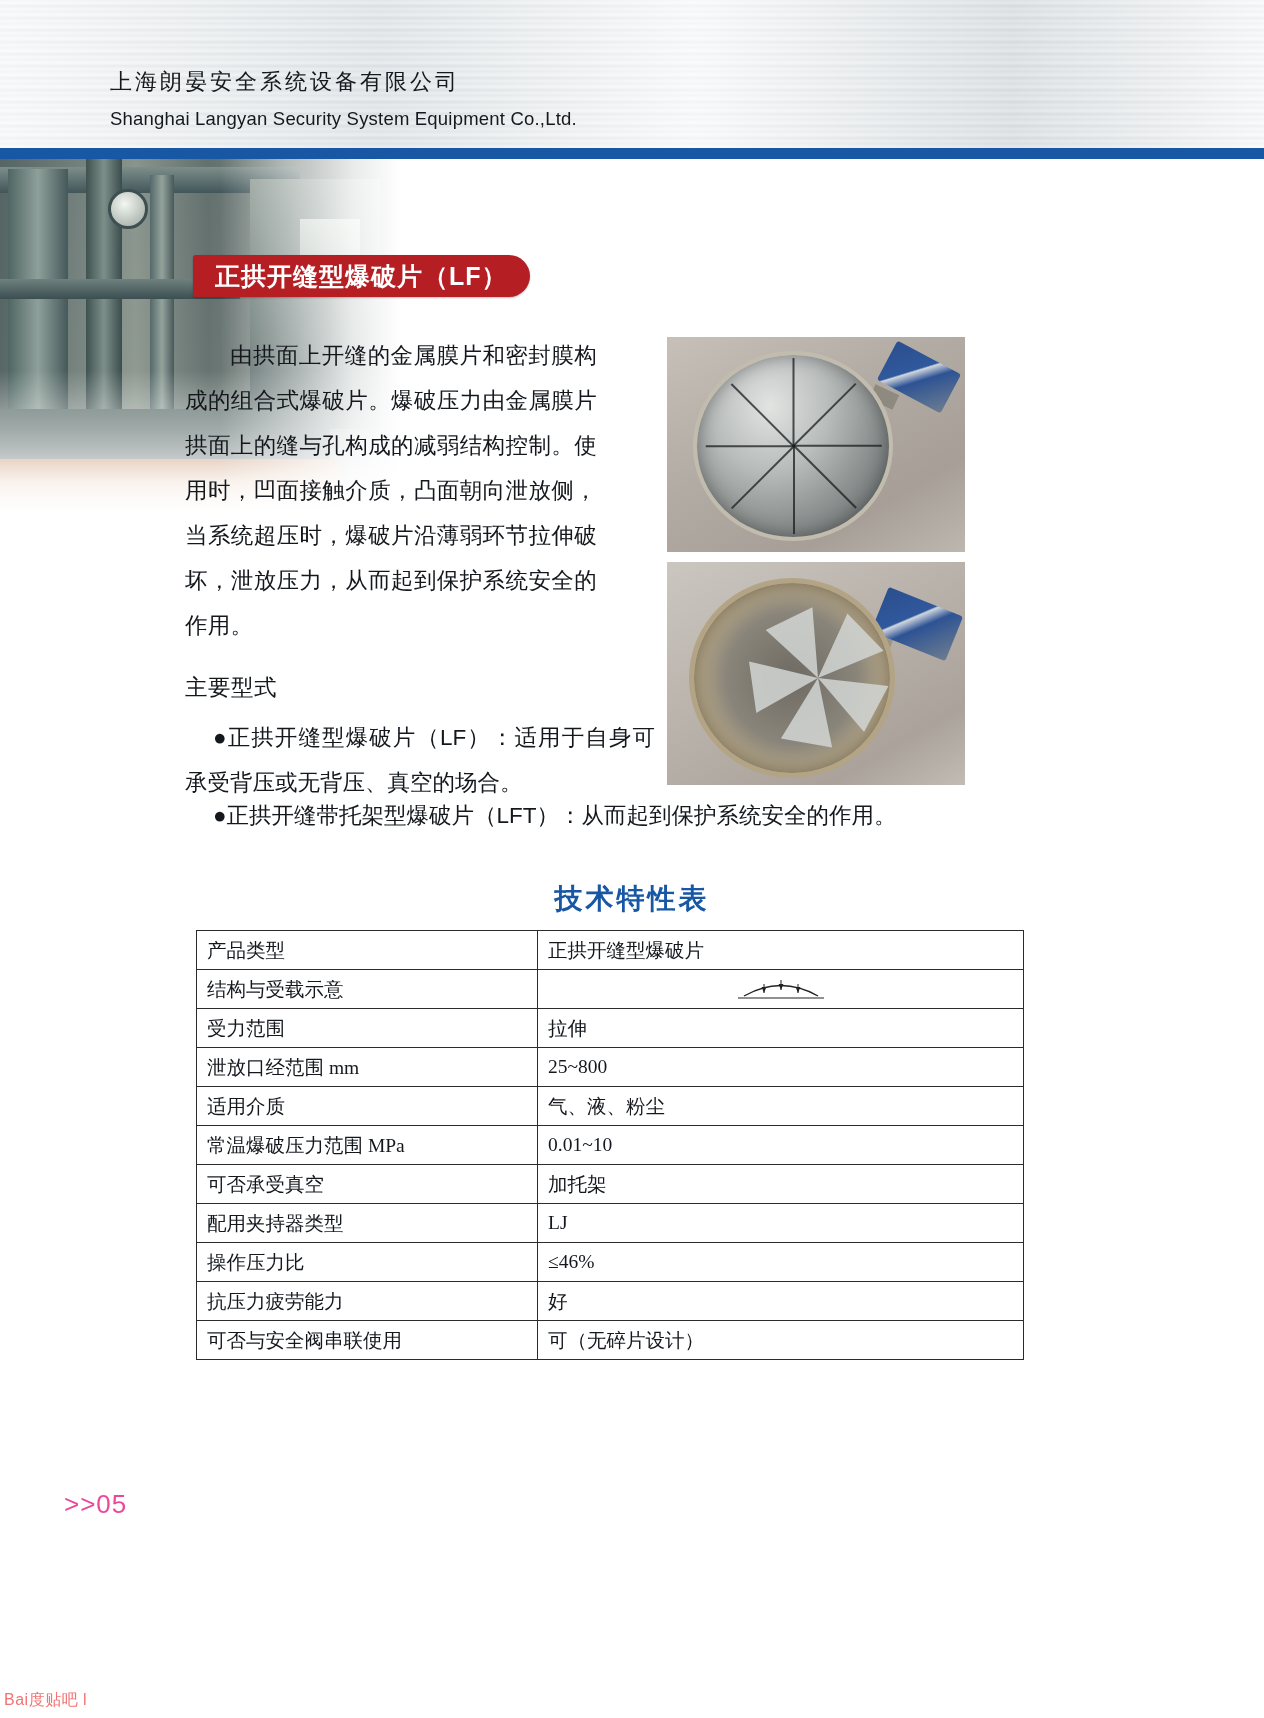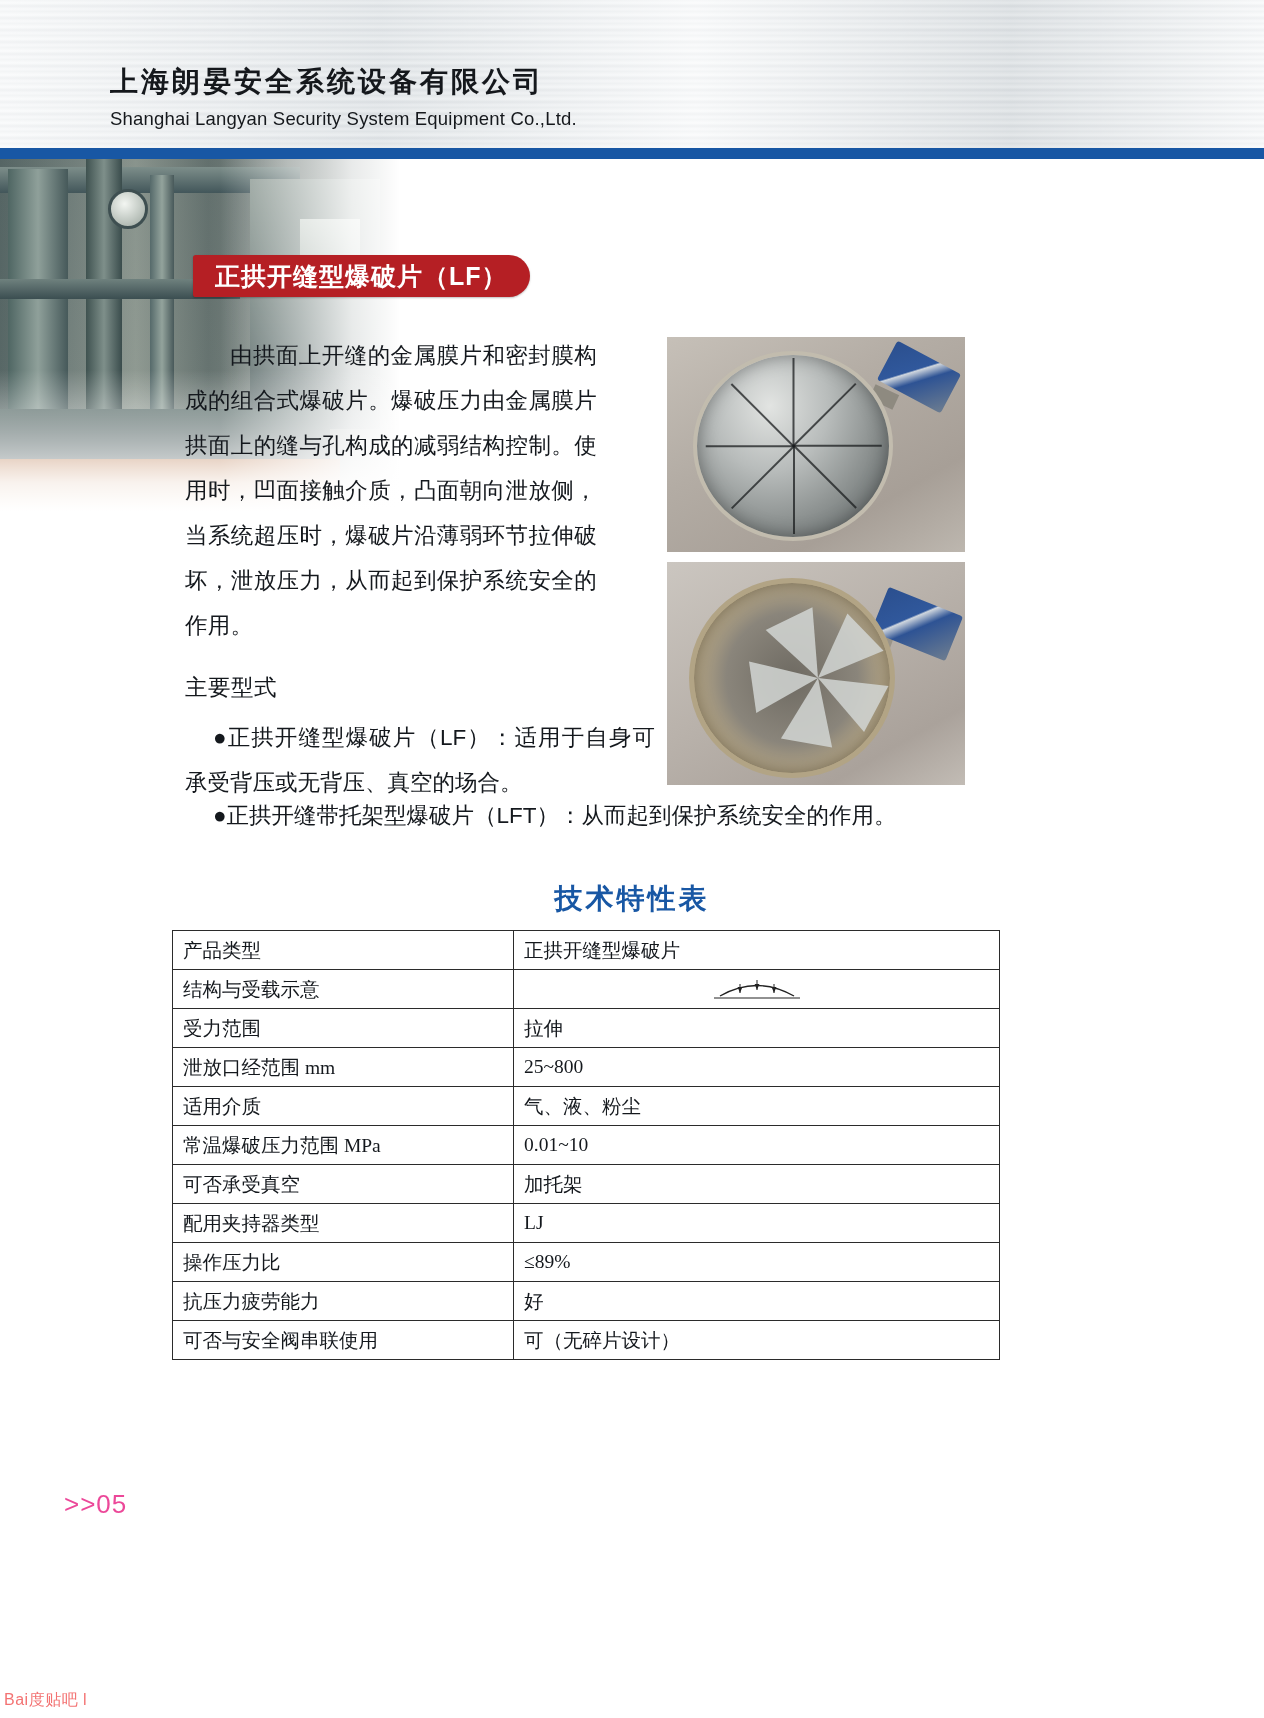--- a/index.html
+++ b/index.html
@@ -33,22 +33,22 @@
     background: linear-gradient(90deg, rgba(255,255,255,0.55) 0%, rgba(200,206,210,0.25) 30%, rgba(255,255,255,0.6) 55%, rgba(190,196,200,0.3) 80%, rgba(255,255,255,0.5) 100%);
     pointer-events: none;
   }
   .header-text {
     position: absolute;
     left: 110px;
     top: 62px;
     z-index: 3;
   }
   .company-cn {
-    font-size: 28px;
-    font-weight: bold;
+    font-size: 22px;
+    font-weight: normal;
     color: #15181c;
     letter-spacing: 3px;
     line-height: 40px;
     white-space: nowrap;
   }
   .company-en {
     font-size: 18.5px;
     font-weight: normal;
     color: #15181c;
     letter-spacing: 0.2px;
@@ -224,21 +224,21 @@
     left: 0; top: 880px;
     width: 1264px;
     text-align: center;
     font-size: 28px;
     font-weight: bold;
     color: #1857a4;
     letter-spacing: 3px;
   }
   table.spec {
     position: absolute;
-    left: 172px;
+    left: 196px;
     top: 930px;
     width: 785px;
     border-collapse: collapse;
     table-layout: fixed;
   }
   table.spec td {
     border: 1.5px solid #2b2b2b;
     height: 38px;
     padding: 0 10px;
     font-size: 19.5px;
@@ -376,21 +376,21 @@
     <tr>
       <td class="k">可否承受真空</td>
       <td class="v">加托架</td>
     </tr>
     <tr>
       <td class="k">配用夹持器类型</td>
       <td class="v">LJ</td>
     </tr>
     <tr>
       <td class="k">操作压力比</td>
-      <td class="v">≤89%</td>
+      <td class="v">≤46%</td>
     </tr>
     <tr>
       <td class="k">抗压力疲劳能力</td>
       <td class="v">好</td>
     </tr>
     <tr>
       <td class="k">可否与安全阀串联使用</td>
       <td class="v">可（无碎片设计）</td>
     </tr>
   </tbody>

